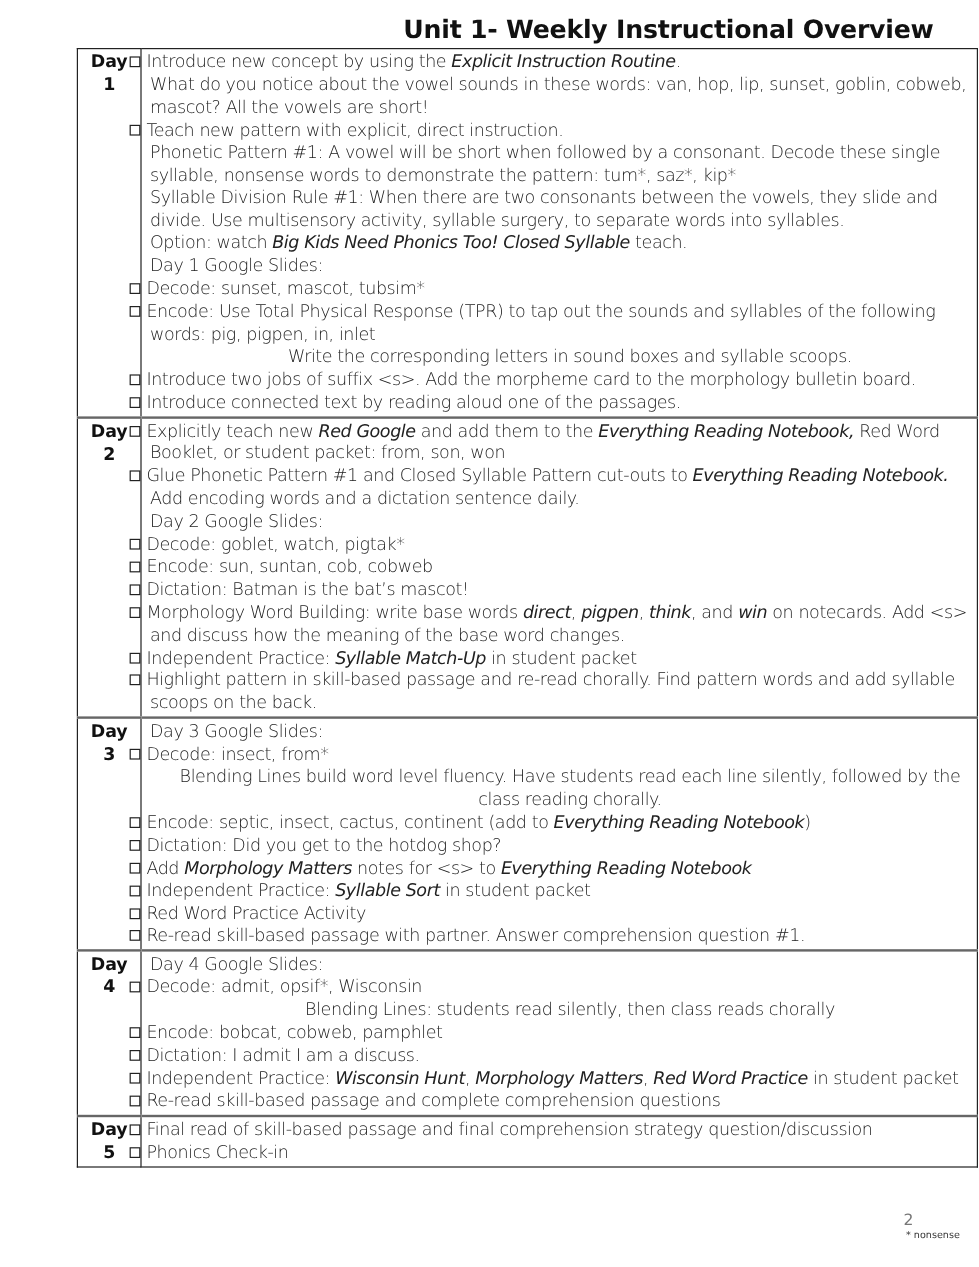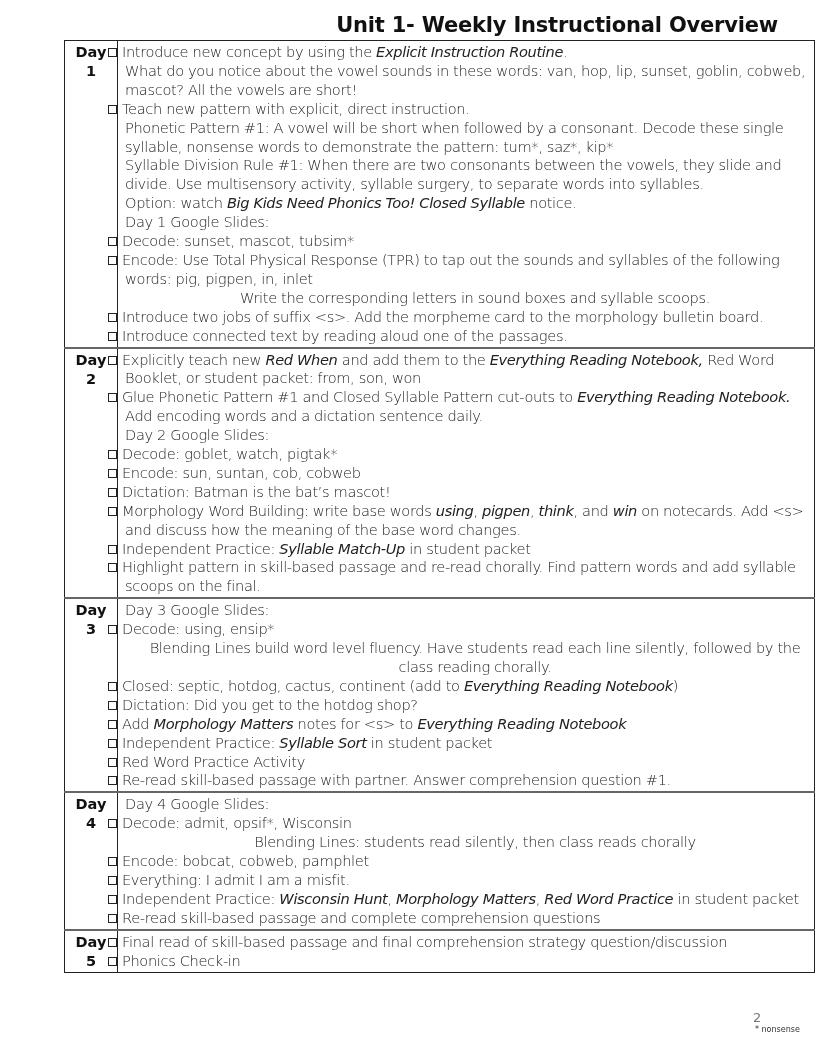--- a/index.html
+++ b/index.html
@@ -35,74 +35,74 @@
         <td class="day">
           <div>Day</div>
           <div>1</div>
         </td>
         <td class="content">
           <span class="line checked"><span class="box"></span><span>Introduce new concept by using the </span><i>Explicit Instruction Routine</i><span>.</span></span>
           <span class="line"><span>What do you notice about the vowel sounds in these words: van, hop, lip, sunset, goblin, cobweb, mascot? All the vowels are short!</span></span>
           <span class="line checked"><span class="box"></span><span>Teach new pattern with explicit, direct instruction.</span></span>
           <span class="line"><span>Phonetic Pattern #1: A vowel will be short when followed by a consonant. Decode these single syllable, nonsense words to demonstrate the pattern: tum*, saz*, kip*</span></span>
           <span class="line"><span>Syllable Division Rule #1: When there are two consonants between the vowels, they slide and divide. Use multisensory activity, syllable surgery, to separate words into syllables.</span></span>
-          <span class="line"><span>Option: watch </span><i>Big Kids Need Phonics Too! Closed Syllable</i><span> notice.</span></span>
+          <span class="line"><span>Option: watch </span><i>Big Kids Need Phonics Too! Closed Syllable</i><span> teach.</span></span>
           <span class="line"><span>Day 1 Google Slides:</span></span>
           <span class="line checked"><span class="box"></span><span>Decode: sunset, mascot, tubsim*</span></span>
           <span class="line checked"><span class="box"></span><span>Encode: Use Total Physical Response (TPR) to tap out the sounds and syllables of the following words: pig, pigpen, in, inlet</span></span>
           <span class="line indent"><span>Write the corresponding letters in sound boxes and syllable scoops.</span></span>
           <span class="line checked"><span class="box"></span><span>Introduce two jobs of suffix &lt;s&gt;. Add the morpheme card to the morphology bulletin board.</span></span>
           <span class="line checked"><span class="box"></span><span>Introduce connected text by reading aloud one of the passages.</span></span>
         </td>
       </tr>
       <tr>
         <td class="day">
           <div>Day</div>
           <div>2</div>
         </td>
         <td class="content">
-          <span class="line checked"><span class="box"></span><span>Explicitly teach new </span><i>Red When</i><span> and add them to the </span><i>Everything Reading Notebook,</i><span> Red Word Booklet, or student packet: from, son, won</span></span>
+          <span class="line checked"><span class="box"></span><span>Explicitly teach new </span><i>Red Google</i><span> and add them to the </span><i>Everything Reading Notebook,</i><span> Red Word Booklet, or student packet: from, son, won</span></span>
           <span class="line checked"><span class="box"></span><span>Glue Phonetic Pattern #1 and Closed Syllable Pattern cut-outs to </span><i>Everything Reading Notebook.</i><span> Add encoding words and a dictation sentence daily.</span></span>
           <span class="line"><span>Day 2 Google Slides:</span></span>
           <span class="line checked"><span class="box"></span><span>Decode: goblet, watch, pigtak*</span></span>
           <span class="line checked"><span class="box"></span><span>Encode: sun, suntan, cob, cobweb</span></span>
           <span class="line checked"><span class="box"></span><span>Dictation: Batman is the bat’s mascot!</span></span>
-          <span class="line checked"><span class="box"></span><span>Morphology Word Building: write base words </span><i>using</i><span>, </span><i>pigpen</i><span>, </span><i>think</i><span>, and </span><i>win</i><span> on notecards. Add &lt;s&gt; and discuss how the meaning of the base word changes.</span></span>
+          <span class="line checked"><span class="box"></span><span>Morphology Word Building: write base words </span><i>direct</i><span>, </span><i>pigpen</i><span>, </span><i>think</i><span>, and </span><i>win</i><span> on notecards. Add &lt;s&gt; and discuss how the meaning of the base word changes.</span></span>
           <span class="line checked"><span class="box"></span><span>Independent Practice: </span><i>Syllable Match-Up</i><span> in student packet</span></span>
-          <span class="line checked"><span class="box"></span><span>Highlight pattern in skill-based passage and re-read chorally. Find pattern words and add syllable scoops on the final.</span></span>
+          <span class="line checked"><span class="box"></span><span>Highlight pattern in skill-based passage and re-read chorally. Find pattern words and add syllable scoops on the back.</span></span>
         </td>
       </tr>
       <tr>
         <td class="day">
           <div>Day</div>
           <div>3</div>
         </td>
         <td class="content">
           <span class="line"><span>Day 3 Google Slides:</span></span>
-          <span class="line checked"><span class="box"></span><span>Decode: using, ensip*</span></span>
+          <span class="line checked"><span class="box"></span><span>Decode: insect, from*</span></span>
           <span class="line indent"><span>Blending Lines build word level fluency. Have students read each line silently, followed by the class reading chorally.</span></span>
-          <span class="line checked"><span class="box"></span><span>Closed: septic, hotdog, cactus, continent (add to </span><i>Everything Reading Notebook</i><span>)</span></span>
+          <span class="line checked"><span class="box"></span><span>Encode: septic, insect, cactus, continent (add to </span><i>Everything Reading Notebook</i><span>)</span></span>
           <span class="line checked"><span class="box"></span><span>Dictation: Did you get to the hotdog shop?</span></span>
           <span class="line checked"><span class="box"></span><span>Add </span><i>Morphology Matters</i><span> notes for &lt;s&gt; to </span><i>Everything Reading Notebook</i></span>
           <span class="line checked"><span class="box"></span><span>Independent Practice: </span><i>Syllable Sort</i><span> in student packet</span></span>
           <span class="line checked"><span class="box"></span><span>Red Word Practice Activity</span></span>
           <span class="line checked"><span class="box"></span><span>Re-read skill-based passage with partner. Answer comprehension question #1.</span></span>
         </td>
       </tr>
       <tr>
         <td class="day">
           <div>Day</div>
           <div>4</div>
         </td>
         <td class="content">
           <span class="line"><span>Day 4 Google Slides:</span></span>
           <span class="line checked"><span class="box"></span><span>Decode: admit, opsif*, Wisconsin</span></span>
           <span class="line indent"><span>Blending Lines: students read silently, then class reads chorally</span></span>
           <span class="line checked"><span class="box"></span><span>Encode: bobcat, cobweb, pamphlet</span></span>
-          <span class="line checked"><span class="box"></span><span>Everything: I admit I am a misfit.</span></span>
+          <span class="line checked"><span class="box"></span><span>Dictation: I admit I am a discuss.</span></span>
           <span class="line checked"><span class="box"></span><span>Independent Practice: </span><i>Wisconsin Hunt</i><span>, </span><i>Morphology Matters</i><span>, </span><i>Red Word Practice</i><span> in student packet</span></span>
           <span class="line checked"><span class="box"></span><span>Re-read skill-based passage and complete comprehension questions</span></span>
         </td>
       </tr>
       <tr>
         <td class="day">
           <div>Day</div>
           <div>5</div>
         </td>
         <td class="content">

